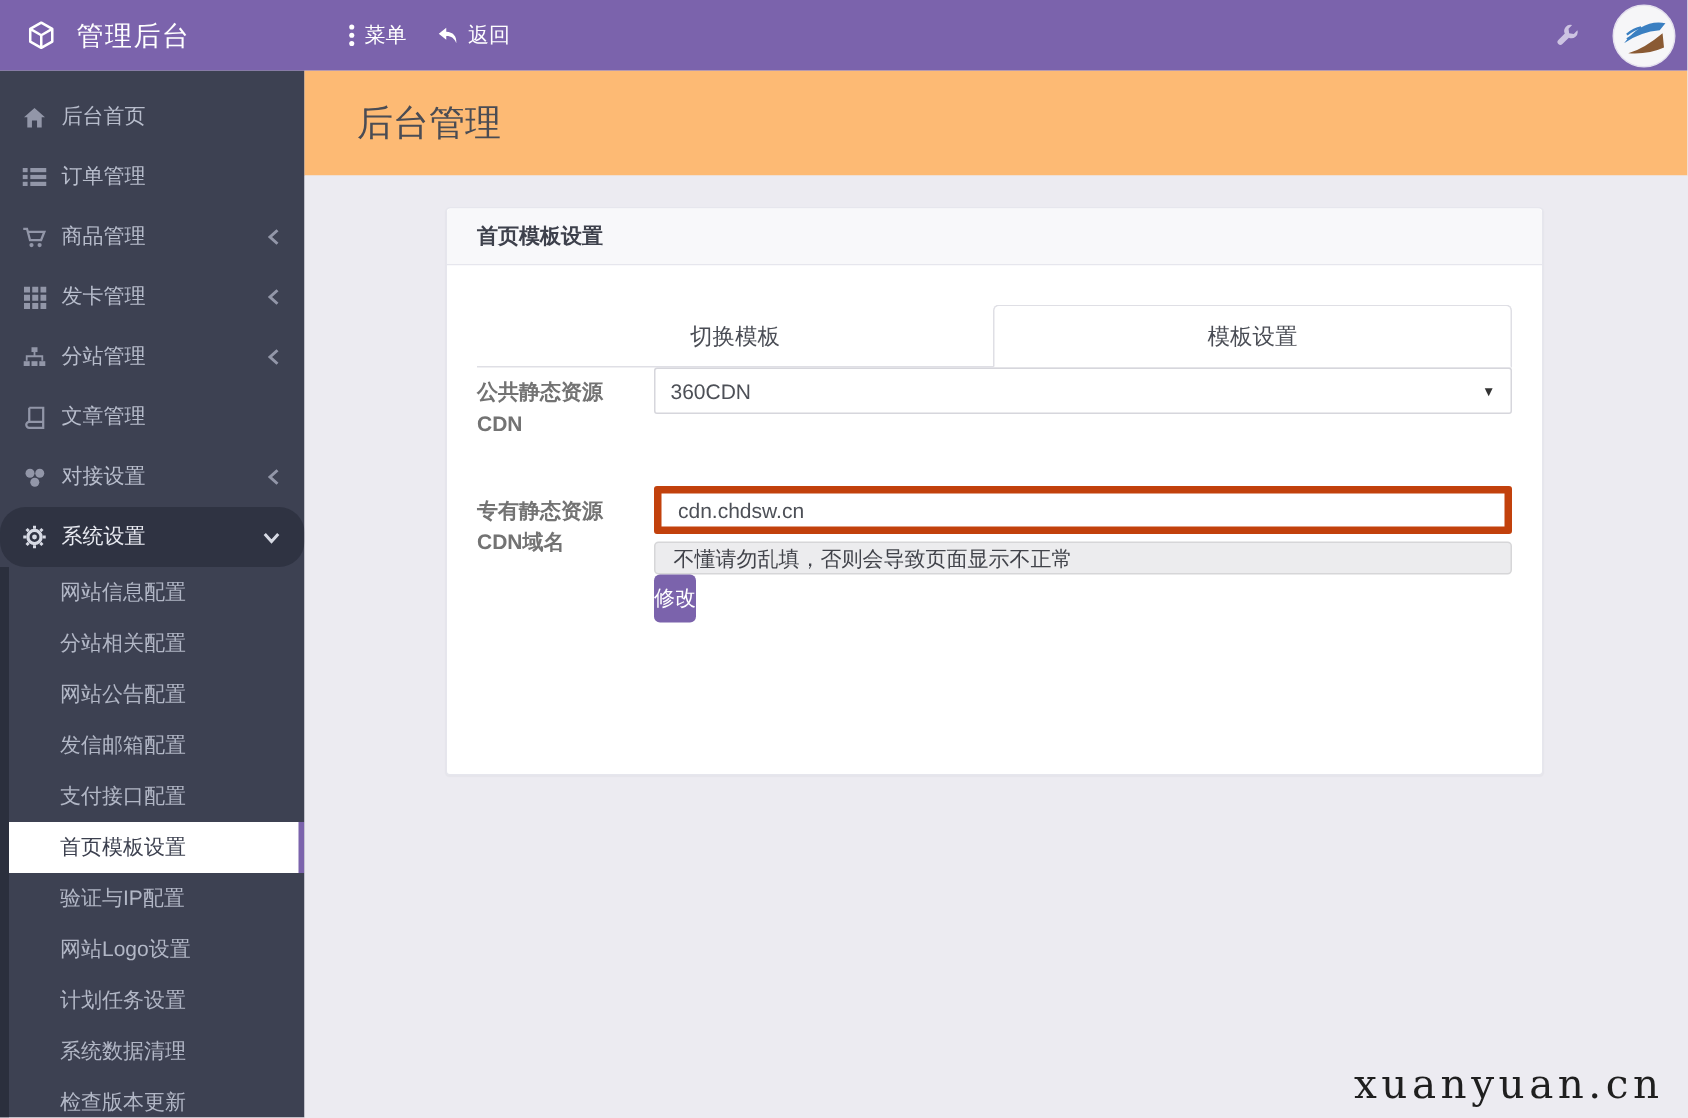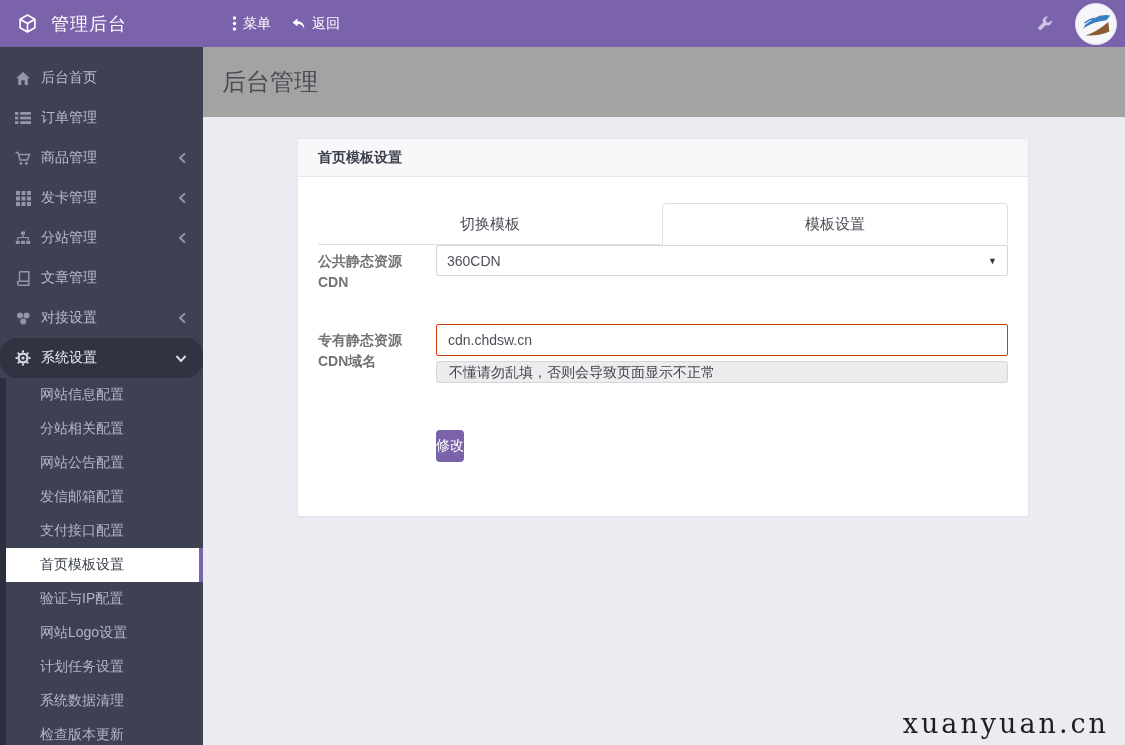--- a/index.html
+++ b/index.html
@@ -58,22 +58,22 @@
     height:34px; display:flex; align-items:center; padding-left:34px;
     color:#b2b7c6; font-size:14px; cursor:pointer;
   }
   .submenu-item.active {
     background:#ffffff; color:#3c404f; border-right:4px solid #7b63ac;
   }
 
   
   .main { flex:1; display:flex; flex-direction:column; min-width:0; }
   .content-header {
-    height:70px; background:#a3a3a3; display:flex; align-items:center;
-    padding-left:19px; flex:none;
+    height:70px; background:#fdba74; display:flex; align-items:center;
+    padding-left:35px; flex:none;
   }
   .page-title { font-size:24px; color:#4a4c54; font-weight:400; }
   .content { flex:1; background:#ecebf1; padding:21px 96px 0 94px; }
 
   
   .card {
     background:#fff; border:1px solid #e6e6ed; border-radius:3px;
     min-height:379px; box-shadow:0 1px 1px rgba(0,0,0,0.03);
   }
   .card-header {
@@ -105,31 +105,31 @@
   .form-control-col { flex:1; min-width:0; }
 
   .select-box {
     height:31px; border:1px solid #d6d6dc; border-radius:2px; background:#fff;
     display:flex; align-items:center; padding:0 10px; font-size:14px; color:#4d5057;
     cursor:pointer;
   }
   .select-box .sel-arrow { margin-left:auto; font-size:9px; color:#333; }
 
   .text-input {
-    width:100%; height:32px; border:1px solid #c2410c; border-radius:2px;
+    width:100%; height:32px; border:5px solid #c2410c; border-radius:2px;
     padding:0 11px; font-size:14px; color:#4d5057; outline:none;
     font-family:"Liberation Sans","DejaVu Sans",sans-serif; background:#fff;
   }
   .help-box {
     margin-top:5px; background:#ececee; border:1px solid #d6d6d8; border-radius:3px;
     padding:1px 12px; font-size:14px; color:#41434a; line-height:18px;
   }
 
   .spacer-lg { height:31px; }
-  .btn-row { display:flex; margin-top:47px; }
+  .btn-row { display:flex; }
   .btn-primary {
     flex:1; height:32px; background:#7b63ac; color:#fff; border:none;
     border-radius:4px; font-size:14px; cursor:pointer;
     font-family:"Liberation Sans","DejaVu Sans",sans-serif;
   }
 
   
   .watermark {
     position:absolute; right:16px; bottom:6px;
     font-family:"DejaVu Serif","Liberation Serif",serif; 

